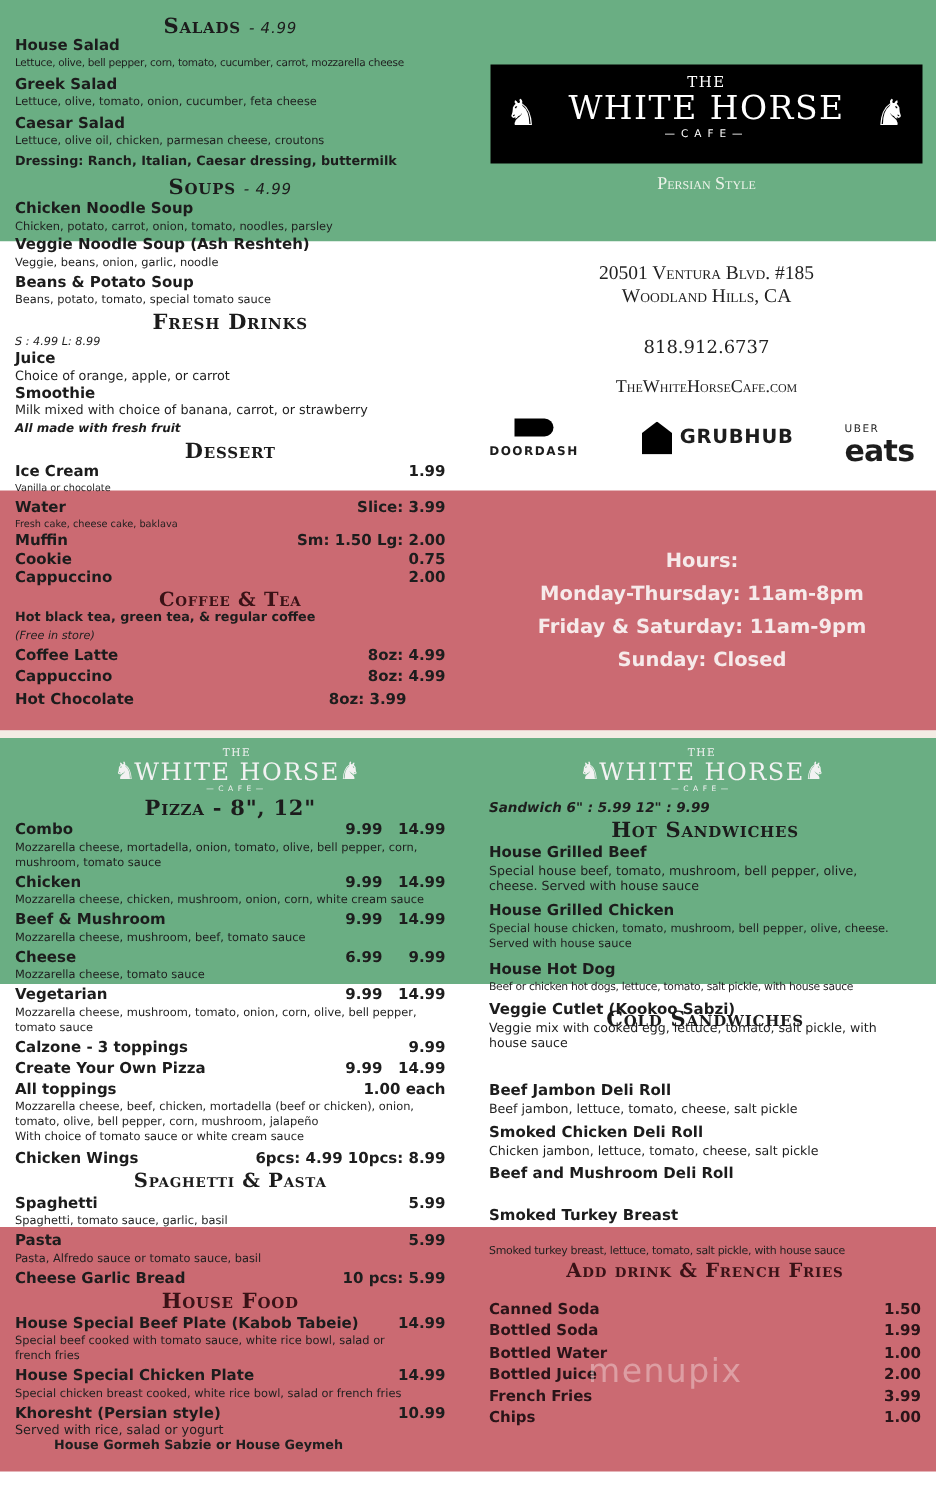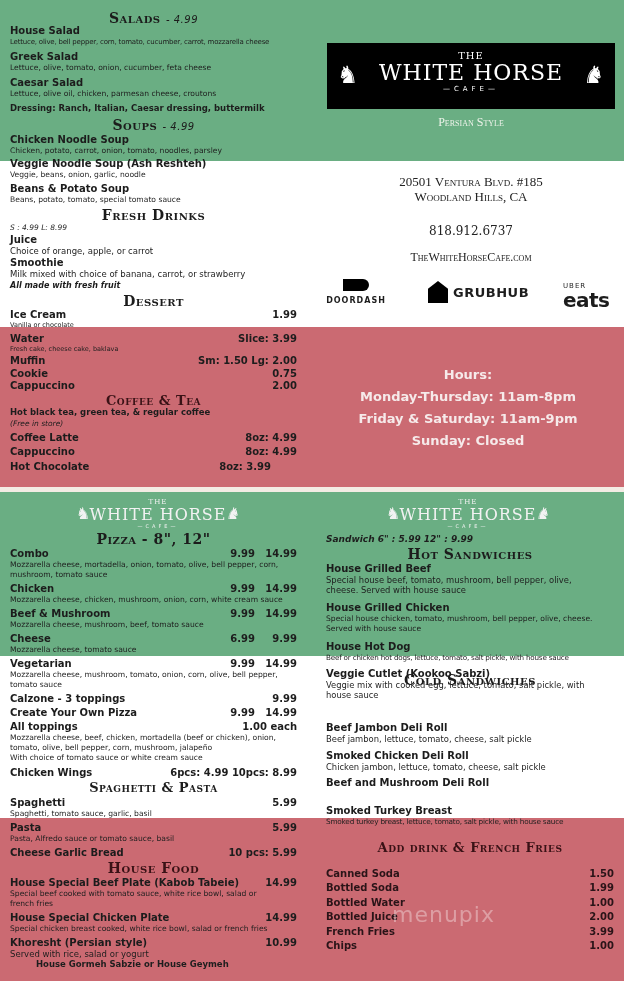--- a/index.html
+++ b/index.html
@@ -304,21 +304,21 @@
   </div>
   <div class="item" style="top:750px;">
     <div class="item-name">Smoked Chicken Deli Roll</div>
     <div class="item-desc" style="font-size:8.4px;">Chicken jambon, lettuce, tomato, cheese, salt pickle</div>
   </div>
   <div class="item" style="top:777px;">
     <div class="item-name">Beef and Mushroom Deli Roll</div>
   </div>
   <div class="item" style="top:805px;">
     <div class="item-name">Smoked Turkey Breast</div>
-    <div class="item-desc" style="font-size:7.3px;letter-spacing:-0.2px;margin-top:0;">Smoked turkey breast, lettuce, tomato, salt pickle, with house sauce</div>
+    <div class="item-desc" style="font-size:7.3px;letter-spacing:-0.2px;margin-top:12px;">Smoked turkey breast, lettuce, tomato, salt pickle, with house sauce</div>
   </div>
 
   <div class="abs sec-title" style="left:0;right:0;top:841px;font-size:13px;color:#3a1216;">Add drink &amp; French Fries</div>
 
   <div class="drink-row" style="top:868px;">
     <span>Canned Soda</span><span class="p">1.50</span>
   </div>
   <div class="drink-row" style="top:882px;">
     <span>Bottled Soda</span><span class="p">1.99</span>
   </div>

